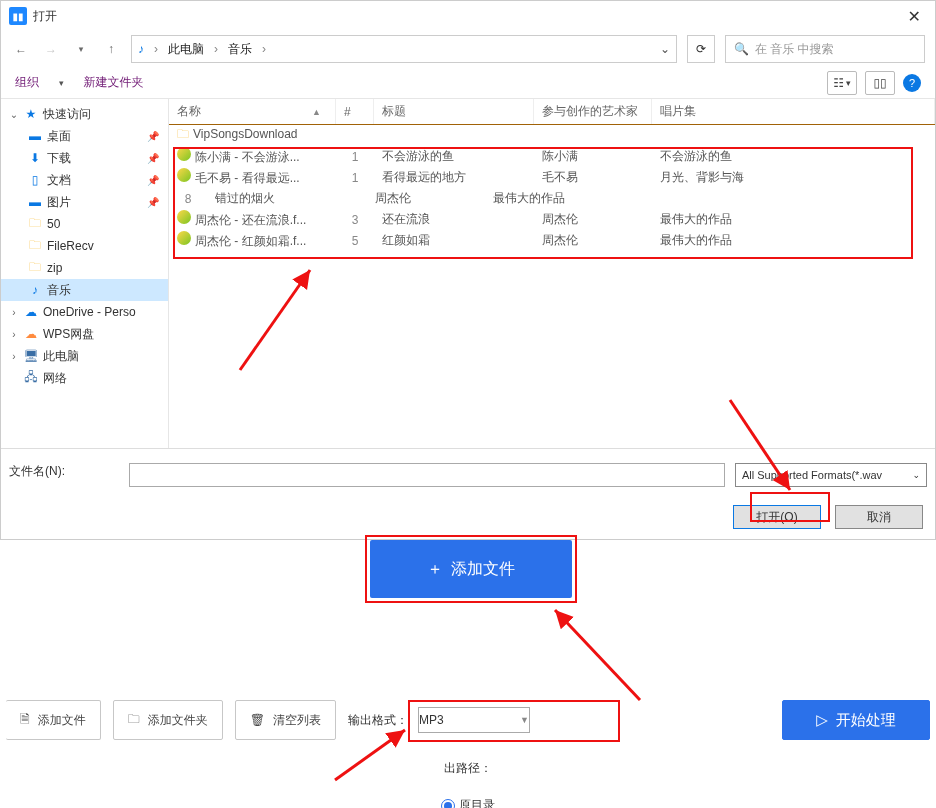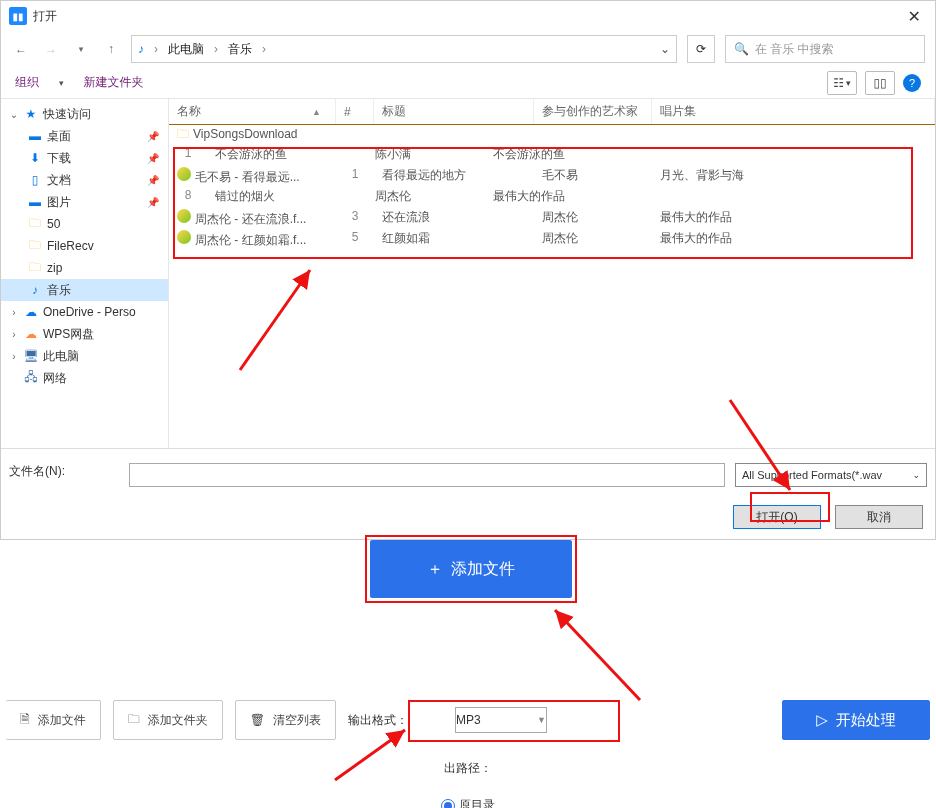--- a/index.html
+++ b/index.html
@@ -42,21 +42,21 @@
     .ic-fld2 { color:#f7c24a; }
     .ic-music { color:#0a78e3; }
     .ic-cloud { color:#0a78e3; }
     .ic-wps { color:#ff8b3e; }
     .ic-pc { color:#3a6ea5; }
     .files { flex:1; position:relative; }
     .fh { display:flex; height:26px; color:#666; border-bottom:1px solid #a16207; }
     .fh .c { padding:0 8px; border-right:1px solid #eee; height:100%; display:flex; align-items:center;}
     .fh .sort { margin-left:auto; margin-right:6px; color:#888; font-size:9px;}
     .c-name{width:167px;} .c-num{width:38px; text-align:center;} .c-title{width:160px;} .c-artist{width:118px;} .c-album{flex:1;}
-    .fr { display:flex; height:21px; align-items:flex-start; color:#555; }
+    .fr { display:flex; height:21px; align-items:center; color:#555; }
     .fr .c { padding:0 8px; white-space:nowrap; overflow:hidden; text-overflow:ellipsis;}
     .fr .c-num { color:#888; }
     .foldic { color:#f7c24a; margin-right:4px; }
     .music-dot { width:14px; height:14px; border-radius:50%; background:linear-gradient(135deg,#ffd84a,#7cc522); display:inline-block; margin-right:4px; position:relative;}
     .redbox { position:absolute; border:2px solid #e11; pointer-events:none; }
     .arrow { position:absolute; pointer-events:none; }
     .fname { height:56px; display:flex; align-items:flex-start; padding:14px 8px; gap:10px; }
     .fname label { width:110px; text-align:left; }
     .fname input { flex:1; height:24px; border:1px solid #aaa; padding:0 6px;}
     .fname .fmt { width:192px; height:24px; border:1px solid #888; display:flex; align-items:center; padding:0 6px; font-size:11px;}
@@ -64,21 +64,21 @@
     .btns { display:flex; justify-content:flex-end; gap:14px; padding:0 12px 10px; }
     .winbtn { width:88px; height:24px; border:1px solid #888; background:#e1e1e1; display:flex; align-items:center; justify-content:center; cursor:pointer;}
     .winbtn.def { border:1px solid #0a78e3; }
     .main { position:relative; }
     .addfile { position:absolute; left:370px; top:540px; width:202px; height:58px; background:#2b71ea; color:#fff; display:flex; align-items:center; justify-content:center; font-size:16px; cursor:pointer; gap:8px; border-radius:2px;}
     .bottombar { position:absolute; left:0; top:700px; right:0; padding:0 6px;}
     .row1 { display:flex; align-items:center; gap:12px; }
     .bbtn { height:40px; border:1px solid #c7c7c7; display:flex; align-items:center; padding:0 14px; gap:8px; color:#444; cursor:pointer; border-radius:2px; background:#fff;}
     .bbtn.play { background:#2b71ea; color:#fff; border-color:#2b71ea; width:148px; justify-content:center; font-size:15px;}
     .output { display:flex; align-items:center; gap:10px; }
-    .output .sel { width:92px; height:26px; border:1px solid #aaa; display:flex; align-items:center; justify-content:space-between; gap:18px; cursor:pointer;margin-left:37px;}
+    .output .sel { width:112px; height:26px; border:1px solid #aaa; display:flex; align-items:center; justify-content:space-between; gap:18px; cursor:pointer;}
     .row2 { display:flex; align-items:center; gap:20px; margin-top:20px; color:#333;flex-direction:column;}
     .radio { width:14px; height:14px; border:1px solid #888; border-radius:50%; display:inline-flex; align-items:center; justify-content:center; margin-right:4px; vertical-align:middle;}
     .radio.on { border-color:#2b71ea;}
     .radio.on::after { content:""; width:8px; height:8px; border-radius:50%; background:#2b71ea;}
     svg { display:block; }
   </style>
 </head>
 <body>
 
 <div class="main">
@@ -198,20 +198,21 @@
           <div class="c c-num">#</div>
           <div class="c c-title">标题</div>
           <div class="c c-artist">参与创作的艺术家</div>
           <div class="c c-album">唱片集</div>
         </div>
         <div class="fr">
           <div class="c c-name"><span class="foldic">🗀</span><span>VipSongsDownload</span></div>
         </div>
         <div id="file-rows">
             <div class="fr">
+              <div class="c c-name"><span class="music-dot"></span>陈小满 - 不会游泳...</div>
               <div class="c c-num">1</div>
               <div class="c c-title">不会游泳的鱼</div>
               <div class="c c-artist">陈小满</div>
               <div class="c c-album">不会游泳的鱼</div>
             </div>
             <div class="fr">
               <div class="c c-name"><span class="music-dot"></span>毛不易 - 看得最远...</div>
               <div class="c c-num">1</div>
               <div class="c c-title">看得最远的地方</div>
               <div class="c c-artist">毛不易</div>

